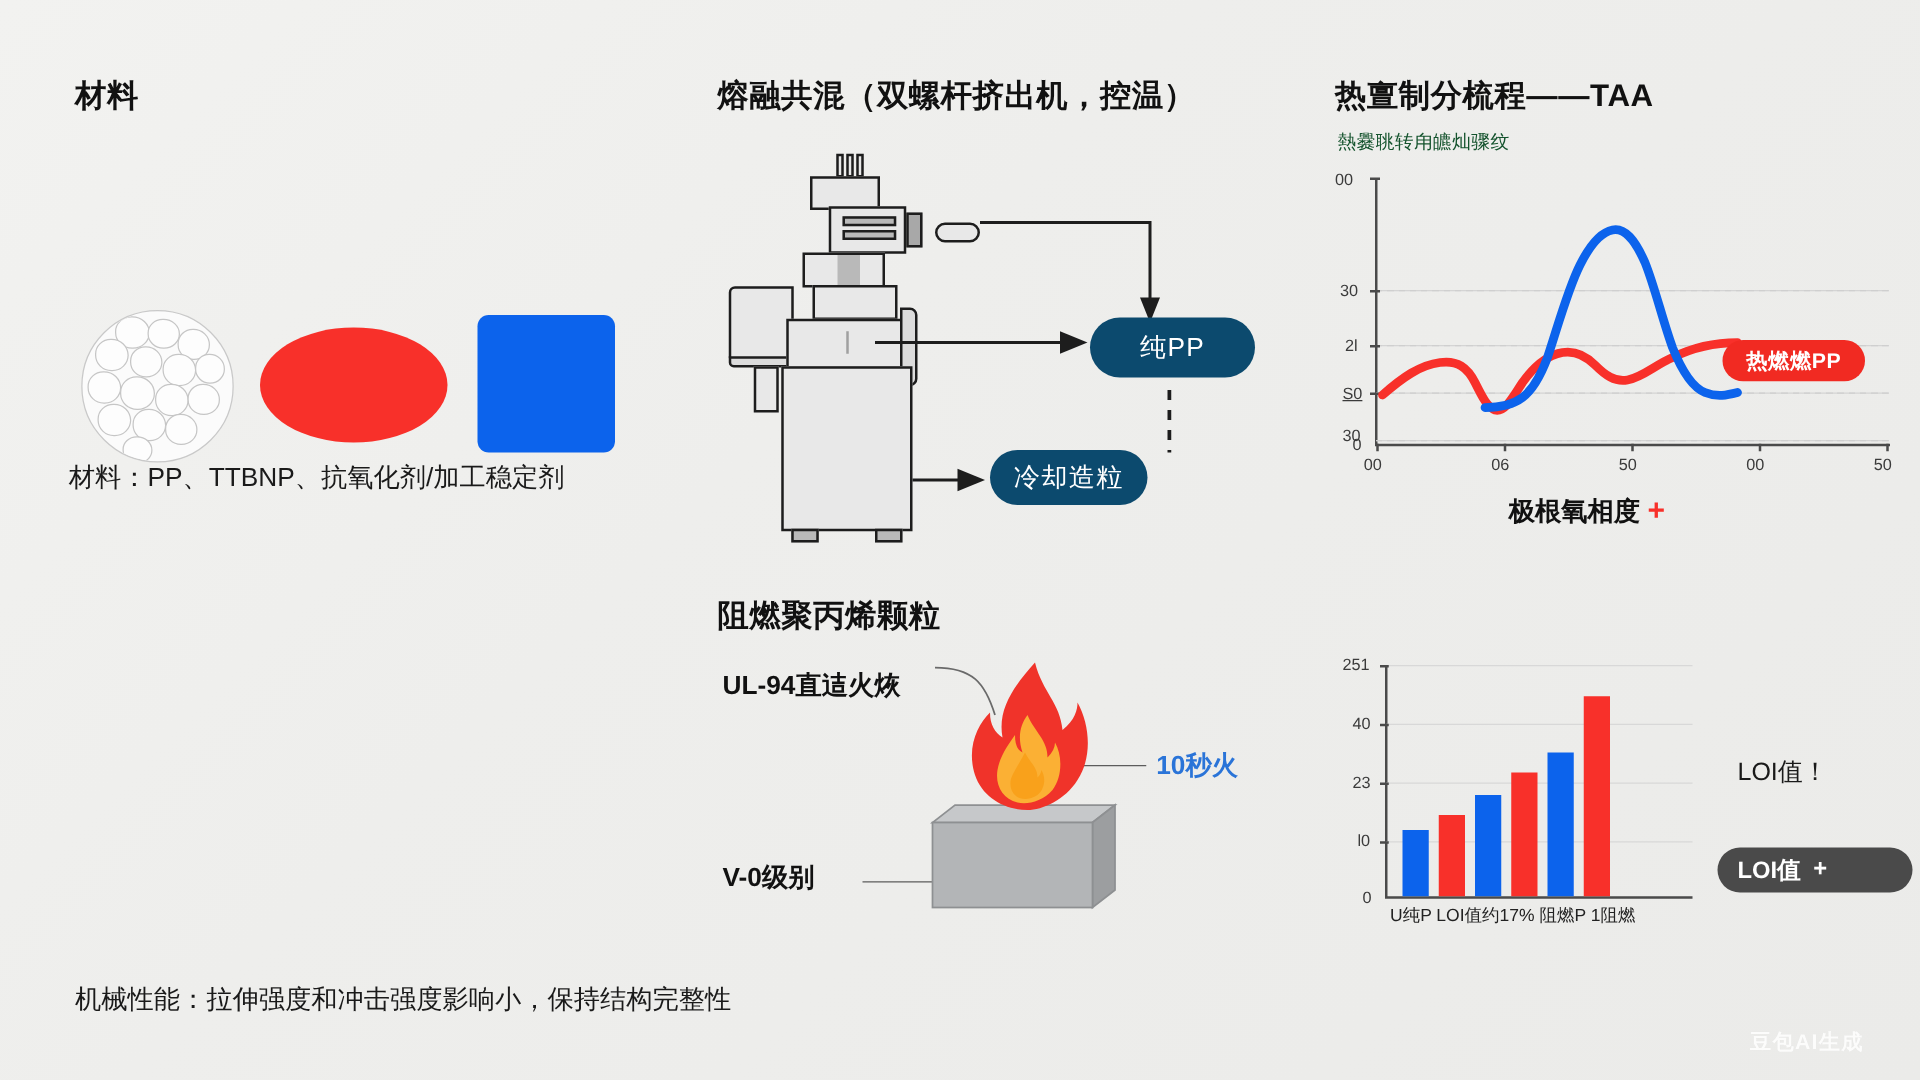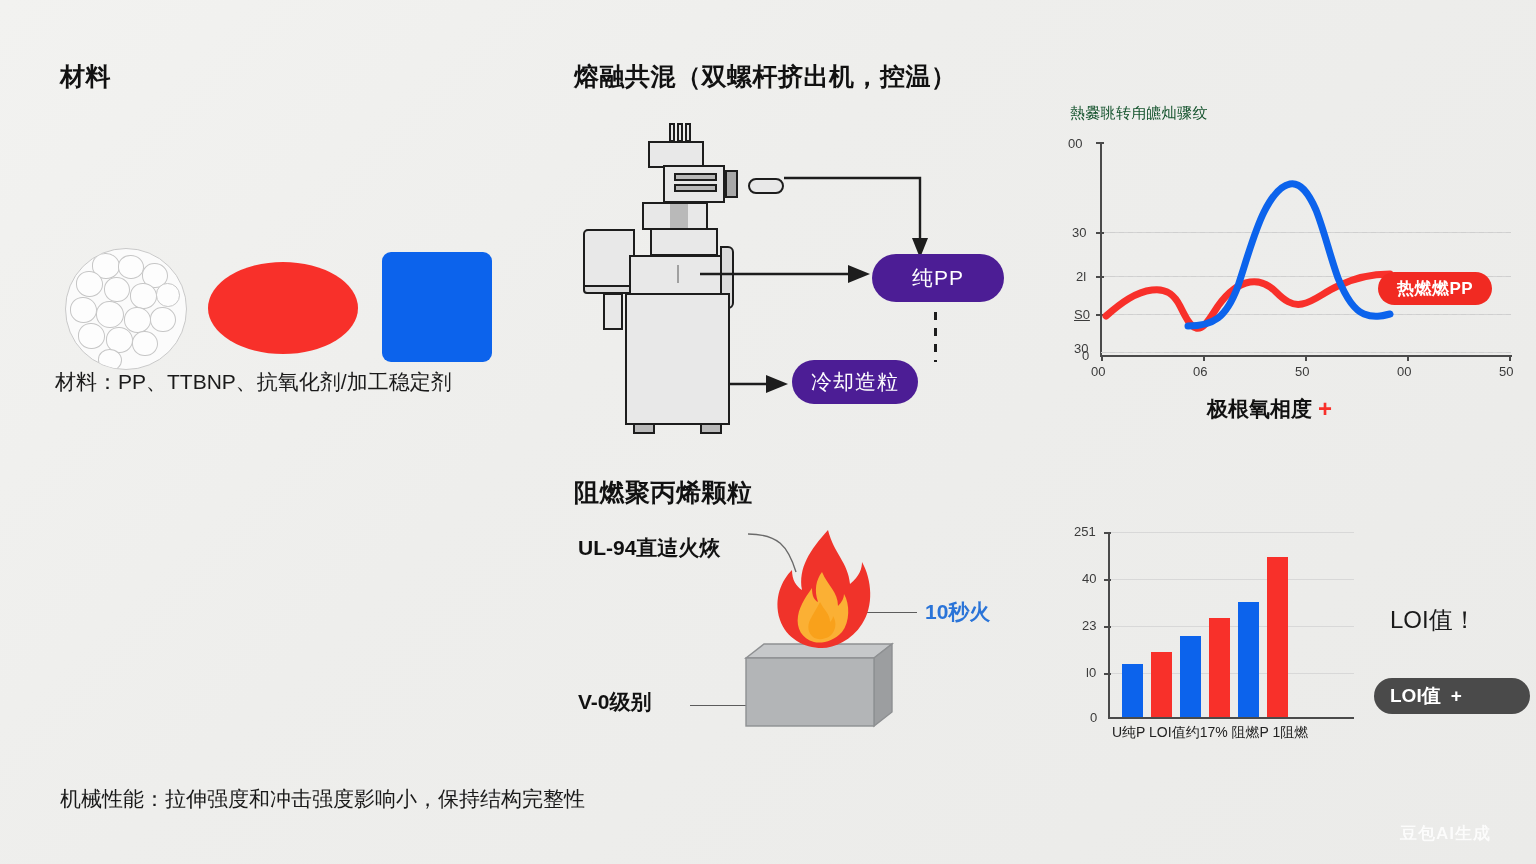--- a/index.html
+++ b/index.html
@@ -40,21 +40,21 @@
   .mat-caption{font-size:21px;color:#1a1a1a;white-space:nowrap;}
 
   
   .mpart{position:absolute;border:2px solid #1d1d1d;box-sizing:border-box;}
   .m-l{background:#e8e8e8;}
   .m-m{background:#dcdcdc;}
   .m-d{background:#b9b9b9;}
   .m-x{background:#a8a8a8;}
 
   .pill{
-    position:absolute;background:#4c1d95;color:#fff;border-radius:999px;
+    position:absolute;background:#0c4a6e;color:#fff;border-radius:999px;
     display:flex;align-items:center;justify-content:center;
     font-size:21px;font-weight:500;letter-spacing:1px;white-space:nowrap;
   }
   #block-top{position:absolute;background:#c6c8ca;border:1.5px solid #8e9092;}
   .lead-line{position:absolute;background:#5c5c5c;height:1.4px;}
   .anno{font-size:21px;font-weight:bold;white-space:nowrap;color:#111;}
   .anno-blue{font-size:21px;font-weight:bold;white-space:nowrap;color:#2a74d8;}
 
   
   .axis{position:absolute;background:#4a4a4a;}
@@ -68,21 +68,21 @@
   .bar-r{background:#f8302a;}
 
   #taa-badge{
     position:absolute;background:#f12a22;color:#fff;border-radius:999px;
     display:flex;align-items:center;justify-content:center;
     font-size:17px;font-weight:bold;letter-spacing:.5px;white-space:nowrap;
     filter:blur(.2px);
   }
   #loi-big{font-size:58px;font-weight:bold;color:#f8302a;line-height:1;}
   #loi-pct{font-size:33px;font-weight:bold;color:#111;}
-  #loi-sub{font-size:24px;color:#1a1a1a;white-space:nowrap;}
+  #loi-sub{font-size:20px;color:#1a1a1a;white-space:nowrap;}
   #loi-chip{
     position:absolute;background:#4a4a4a;color:#fff;border-radius:999px;
     display:flex;align-items:center;gap:10px;
     font-size:19px;font-weight:bold;white-space:nowrap;
   }
 
   #footer-note{font-size:21px;color:#1a1a1a;white-space:nowrap;}
   #watermark{
     font-size:17px;font-weight:bold;color:#ffffff;opacity:.85;
     letter-spacing:1px;white-space:nowrap;
@@ -212,20 +212,21 @@
              C 28 40 40 22 58 2 Z" fill="#f0332a"></path>
     <path d="M 52 44 C 58 58 68 64 68 78 C 72 74 74 70 74 66
              C 80 76 80 94 72 104 C 64 113 52 116 44 114
              C 32 111 26 100 28 88 C 30 76 38 66 42 60
              C 42 68 44 72 48 74 C 44 62 46 52 52 44 Z" fill="#fbb034"></path>
     <path d="M 50 74 C 54 82 60 86 60 94 C 62 92 63 90 63 88
              C 67 94 66 103 60 108 C 54 112 47 112 43 109
              C 38 105 37 98 40 92 C 43 86 47 80 50 74 Z" fill="#f9a11b"></path>
   </svg>
 
+  <div class="abs sec-title" style="left:1068px;top:60px;">热亶制分梳程——TAA</div>
   <div class="abs sub-title" style="left:1070px;top:104px;">熱爨聎转甪皫灿骤纹</div>
 
   <div class="abs" style="left:1060px;top:136px;width:460px;height:250px;">
 
     <div class="axis" style="left:40px;top:8px;width:1.8px;height:212px;"></div>
 
     <div class="axis" style="left:40px;top:219px;width:412px;height:1.8px;"></div>
 
     <div class="grid" style="left:41px;top:96px;width:410px;"></div>
     <div class="grid" style="left:41px;top:140px;width:410px;"></div>

